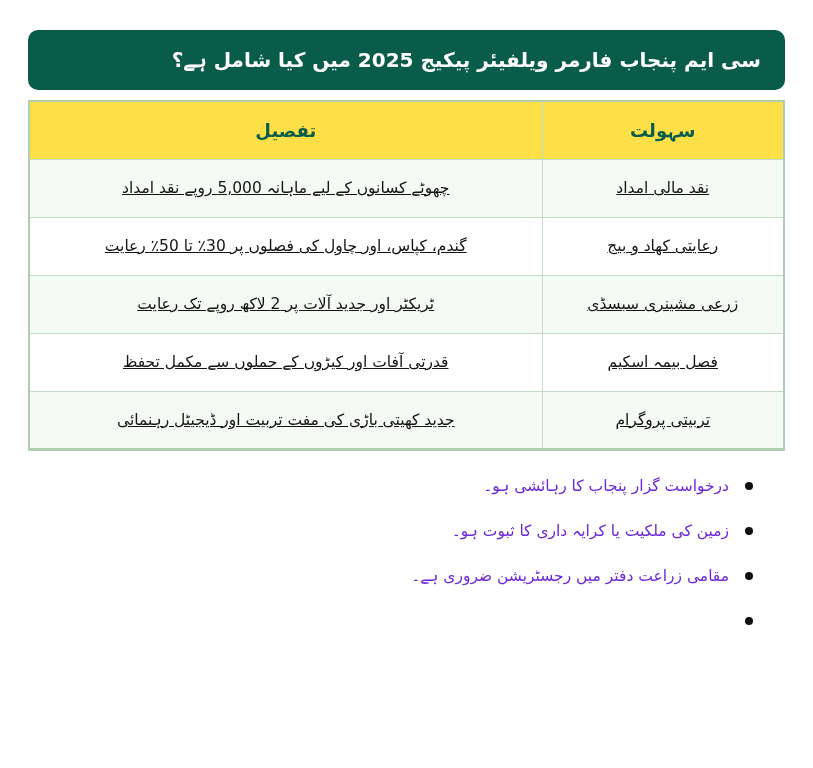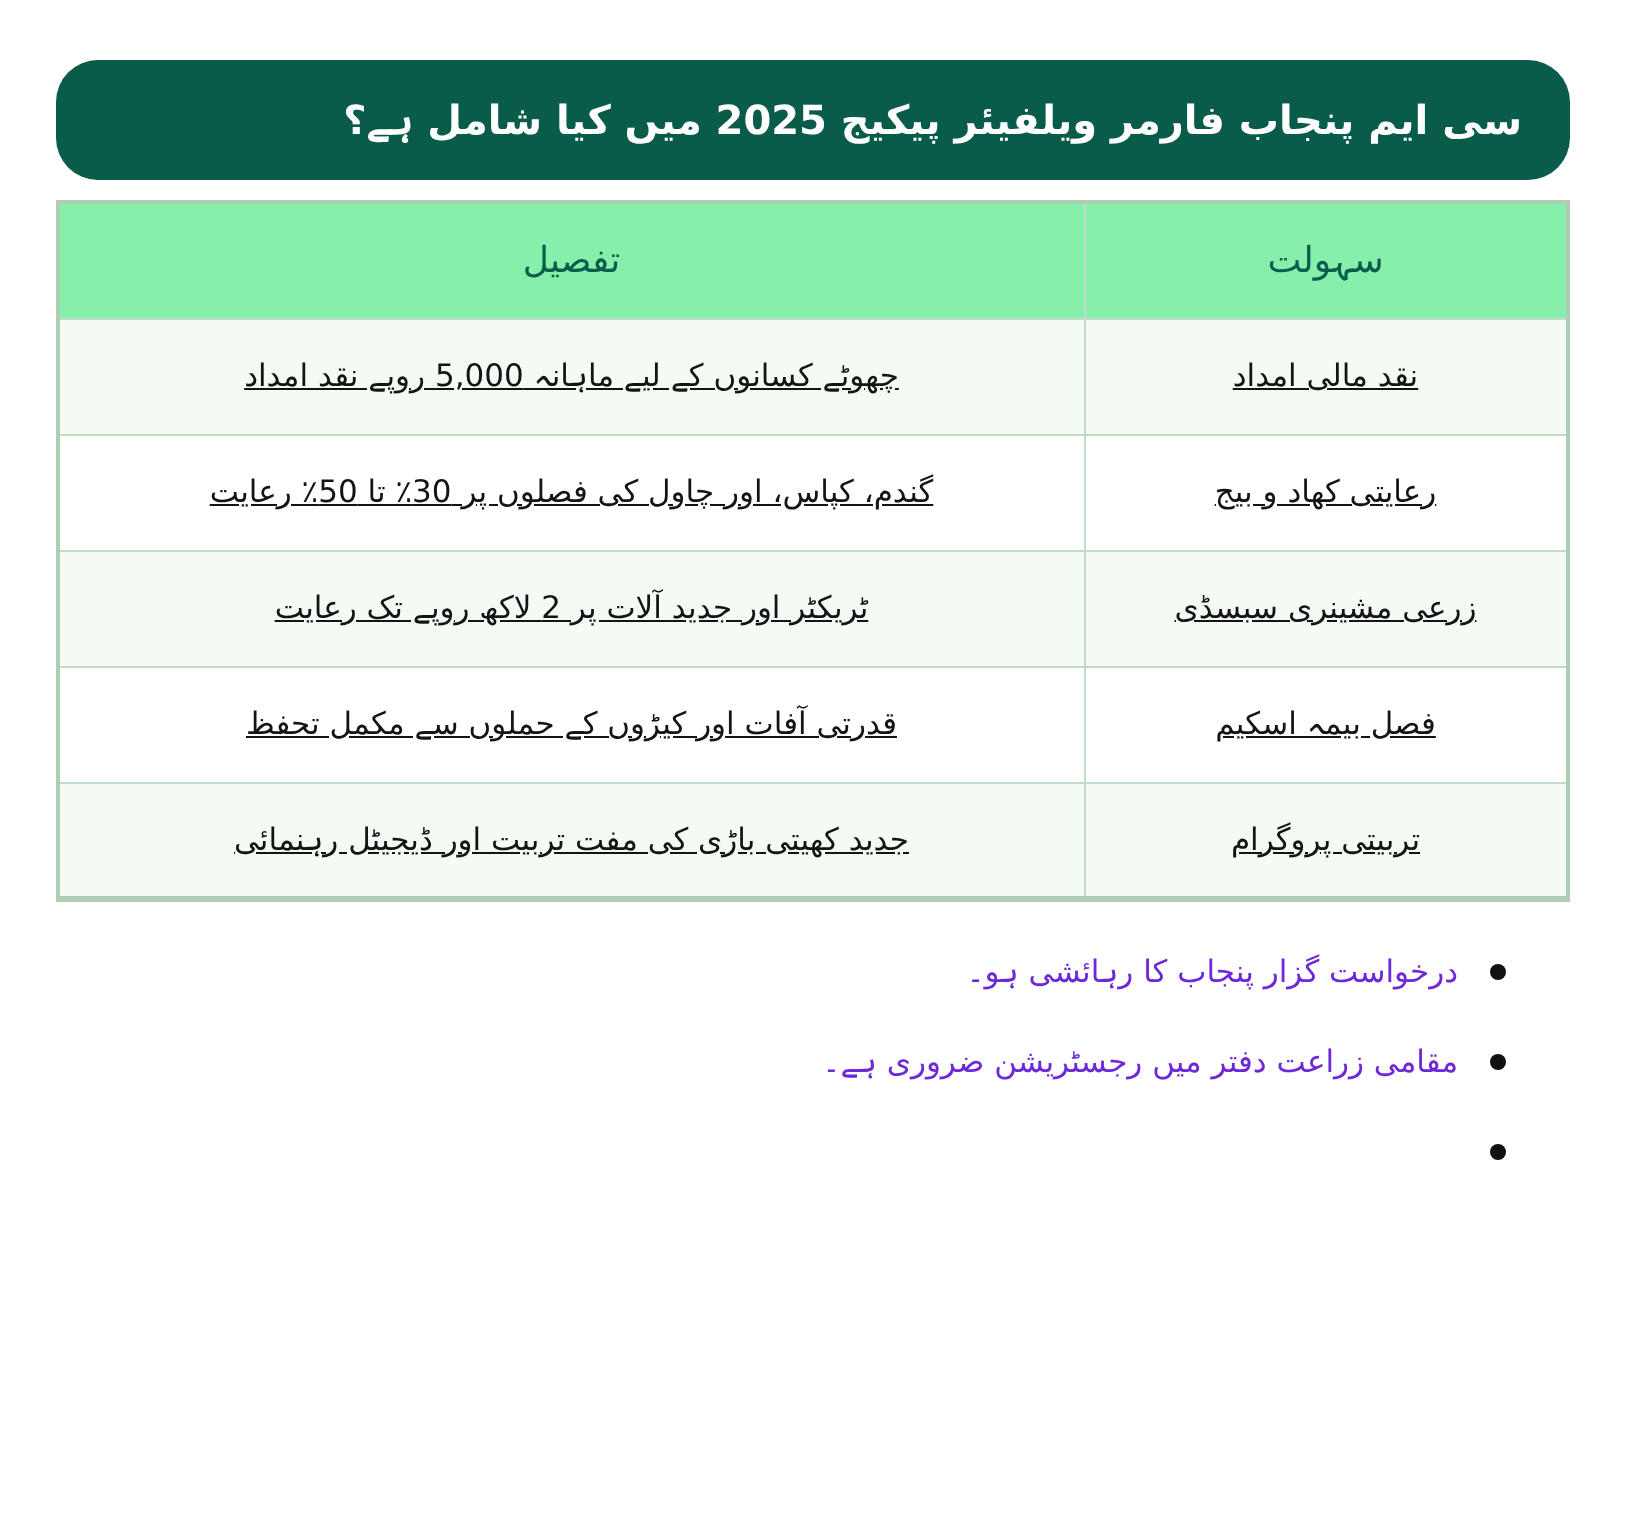--- a/index.html
+++ b/index.html
@@ -12,21 +12,21 @@
     overflow: hidden;
   }
   .page {
     width: 813px;
     height: 768px;
     padding: 30px 28px 0 28px;
     direction: rtl;
   }
   .banner {
     height: 60px;
-    border-radius: 21px;
+    border-radius: 10px;
     background: #0a5c4a;
     color: #ffffff;
     display: flex;
     align-items: center;
     padding: 0 24px;
     font-size: 20px;
     font-weight: bold;
     letter-spacing: 0.2px;
   }
   .feature-table {
@@ -38,24 +38,24 @@
     table-layout: fixed;
   }
   .feature-table th, .feature-table td {
     border: 1px solid #c3dcc7;
     height: 58px;
     text-align: center;
     vertical-align: middle;
     padding: 4px 14px;
   }
   .feature-table th {
-    background: #86efac;
+    background: #fde047;
     color: #0b5d4b;
     font-size: 18px;
-    font-weight: normal;
+    font-weight: bold;
   }
   .feature-table td {
     font-size: 15.5px;
     color: #141414;
     background: #ffffff;
     text-decoration: underline;
   }
   .feature-table tr.tinted td { background: #f4faf4; }
   .col-facility { width: 242px; }
   .banner.second { margin-top: 32px; }
@@ -122,20 +122,24 @@
   </table>
 
 
   <ul class="rules-list">
     <li>
       <span class="bullet-dot"></span>
       <span>درخواست گزار پنجاب کا رہائشی ہو۔</span>
     </li>
     <li>
       <span class="bullet-dot"></span>
+      <span>زمین کی ملکیت یا کرایہ داری کا ثبوت ہو۔</span>
+    </li>
+    <li>
+      <span class="bullet-dot"></span>
       <span>مقامی زراعت دفتر میں رجسٹریشن ضروری ہے۔</span>
     </li>
     <li>
       <span class="bullet-dot"></span>
     </li>
   </ul>
 
 </div>
 
 </body></html>

